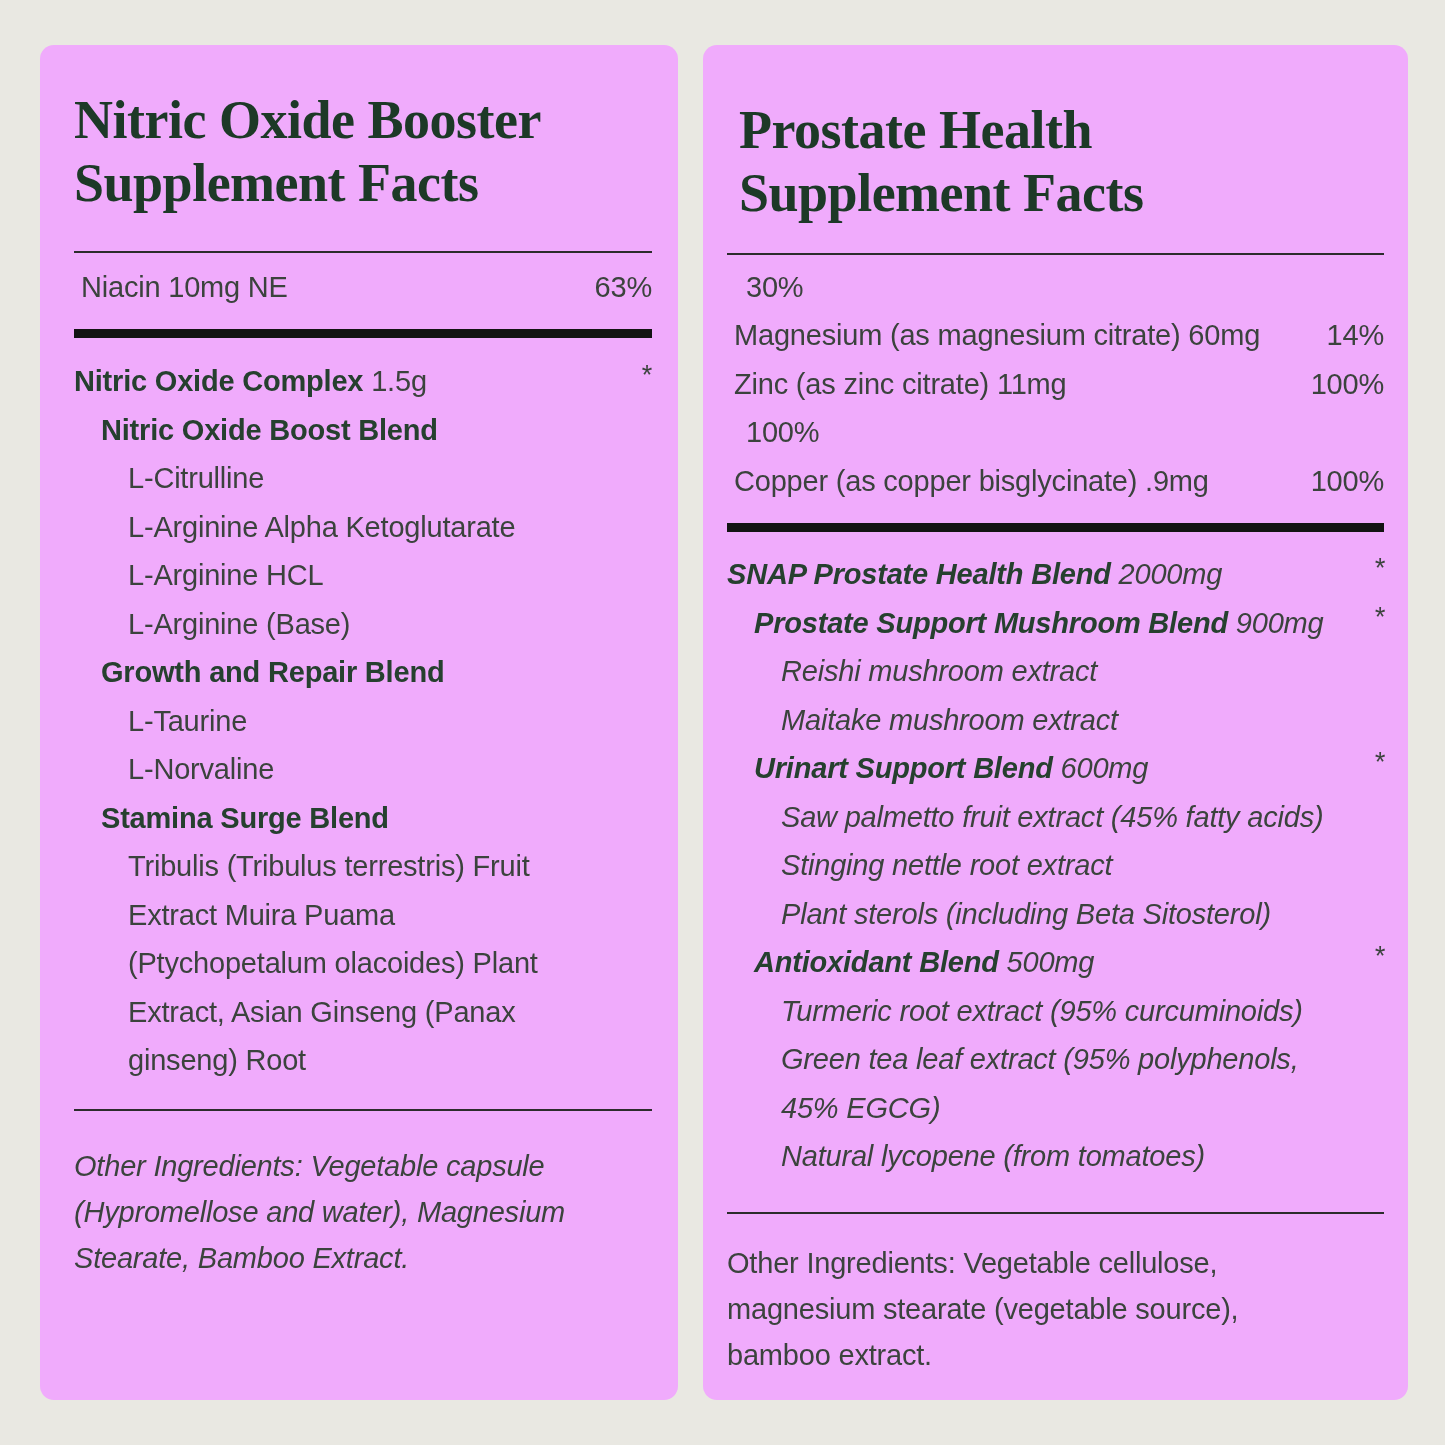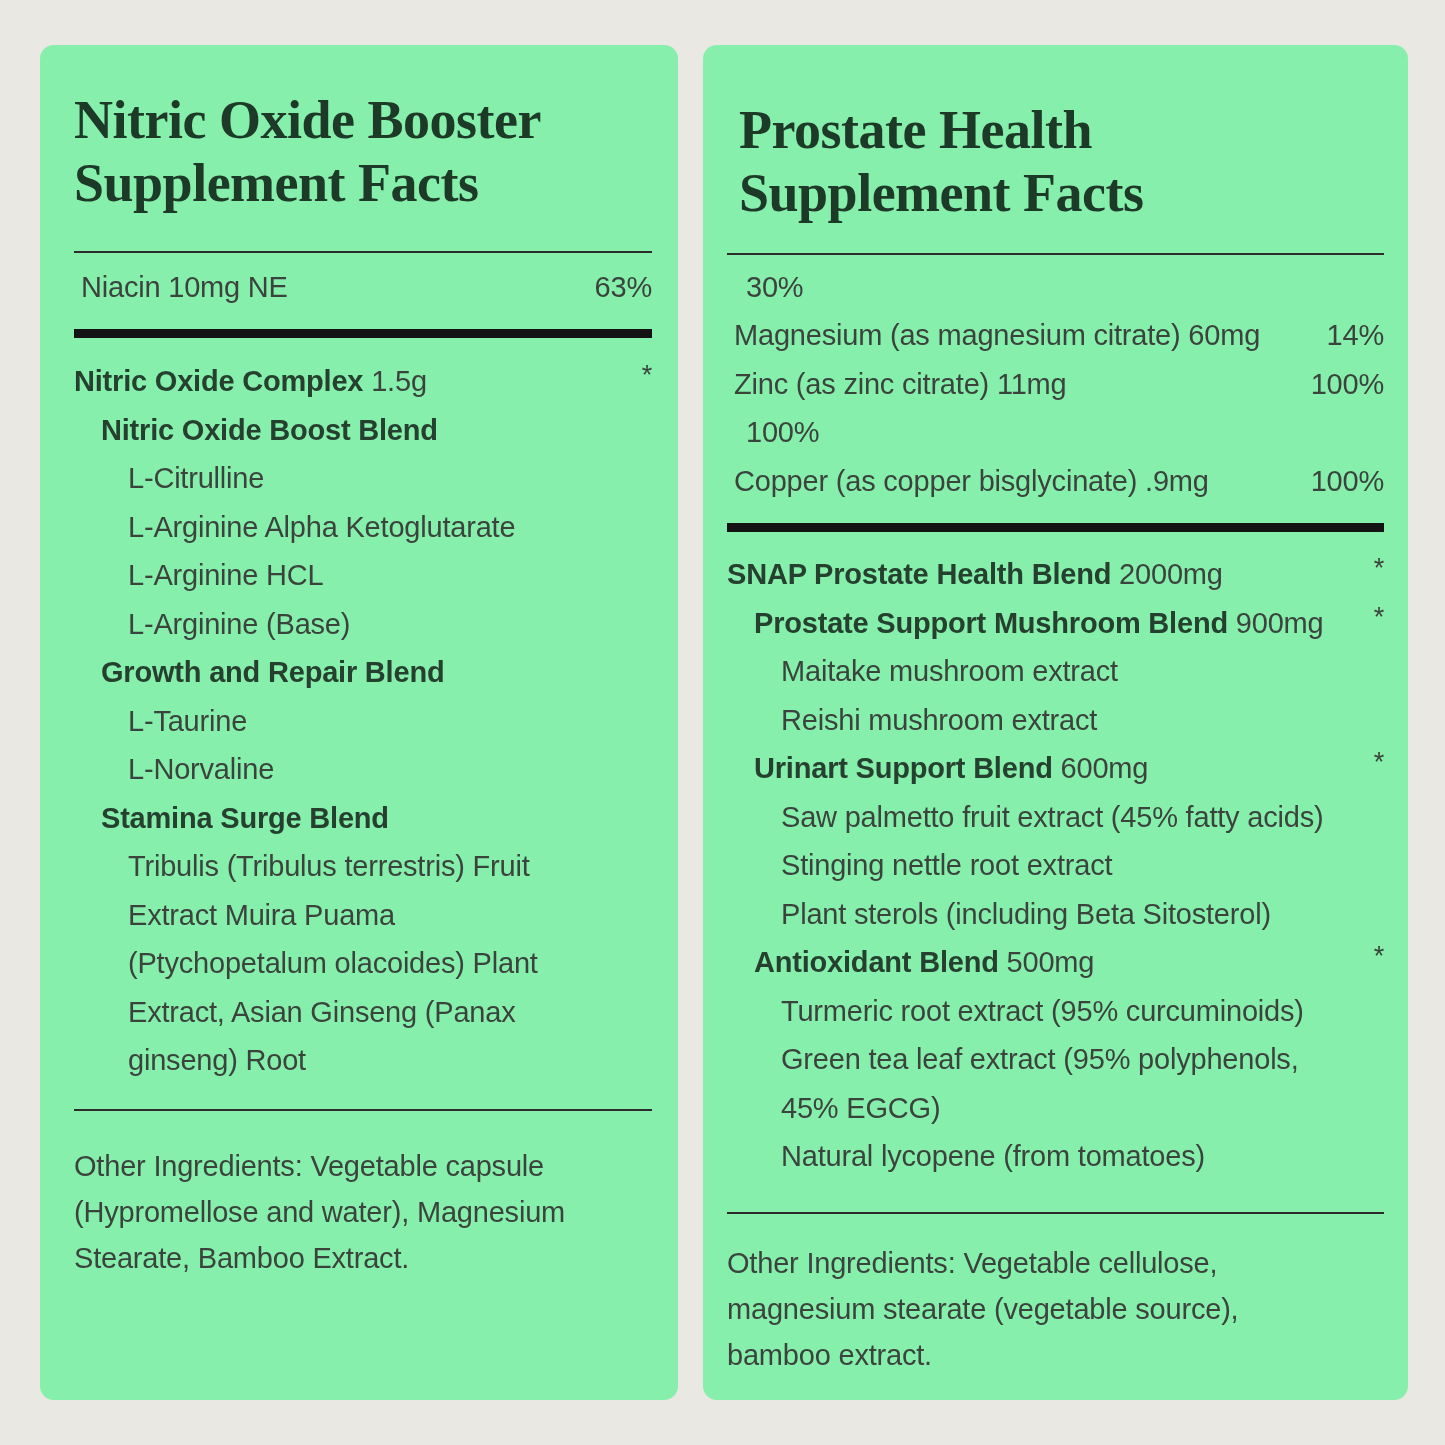--- a/index.html
+++ b/index.html
@@ -5,21 +5,21 @@
   html,body{margin:0;padding:0;}
   body{
     width:1445px;height:1445px;position:relative;
     background:#e9e8e2;
     font-family:"Liberation Sans","DejaVu Sans",sans-serif;
     color:#3b433d;
     overflow:hidden;
   }
   .panel{
     position:absolute;top:45px;height:1355px;
-    background:#86efac;border-radius:14px;
+    background:#f0abfc;border-radius:14px;
     box-sizing:border-box;
   }
   #left-panel{left:40px;width:638px;padding:0 26px 0 34px;}
   #right-panel{left:703px;width:705px;padding:0 24px 0 24px;}
 
   .title{
     font-family:"Liberation Serif","DejaVu Serif",serif;
     font-weight:bold;font-size:54px;line-height:63px;
     color:#1d3927;letter-spacing:-0.5px;
   }
@@ -31,36 +31,36 @@
 
   #left-panel .rule.r1{margin-top:36px;}
   #right-panel .rule.r1{margin-top:28px;}
   .rule.thick{margin-top:17px;}
   #left-panel .rule.r3{margin-top:24px;}
   #right-panel .rule.r3{margin-top:31px;}
 
   .facts{padding-top:10px;margin-left:7px;}
   #right-panel .facts{padding-top:8px;}
   #left-panel .list{padding-top:20px;}
-  #right-panel .list{padding-top:19px;}
+  #right-panel .list{padding-top:19px;font-style:italic;}
 
   .row{
     display:flex;align-items:center;height:48.5px;
     font-size:29px;letter-spacing:-0.2px;white-space:nowrap;
   }
   .row .txt{flex:1;overflow:visible;}
   .indent-1 .txt{padding-left:27px;}
   .indent-2 .txt{padding-left:54px;}
   .b{font-weight:bold;color:#26402f;}
   .i{}
   .right{margin-left:12px;text-align:right;}
   .right.star{font-size:27px;transform:translateY(-6px);}
 
   .other{font-size:29px;letter-spacing:-0.2px;}
-  #left-panel .other{padding-top:32px;}
+  #left-panel .other{padding-top:32px;font-style:italic;}
   #right-panel .other{padding-top:26px;}
   .other .oi-line{line-height:46px;white-space:nowrap;}
 </style>
 </head>
 <body>
 
 <section class="panel" id="left-panel">
   <div class="title">
     <div>Nitric Oxide Booster</div>
     <div>Supplement Facts</div>
@@ -159,24 +159,24 @@
   <div class="list">
       <div class="row indent-0">
         <span class="txt"><span class="b">SNAP Prostate Health Blend</span><span> 2000mg</span></span>
         <span class="right star">*</span>
       </div>
       <div class="row indent-1">
         <span class="txt"><span class="b">Prostate Support Mushroom Blend</span><span> 900mg</span></span>
         <span class="right star">*</span>
       </div>
       <div class="row indent-2">
+        <span class="txt"><span>Reishi mushroom extract</span></span>
+      </div>
+      <div class="row indent-2">
         <span class="txt"><span>Maitake mushroom extract</span></span>
-      </div>
-      <div class="row indent-2">
-        <span class="txt"><span>Reishi mushroom extract</span></span>
       </div>
       <div class="row indent-1">
         <span class="txt"><span class="b">Urinart Support Blend</span><span> 600mg</span></span>
         <span class="right star">*</span>
       </div>
       <div class="row indent-2">
         <span class="txt"><span>Saw palmetto fruit extract (45% fatty acids)</span></span>
       </div>
       <div class="row indent-2">
         <span class="txt"><span>Stinging nettle root extract</span></span>

